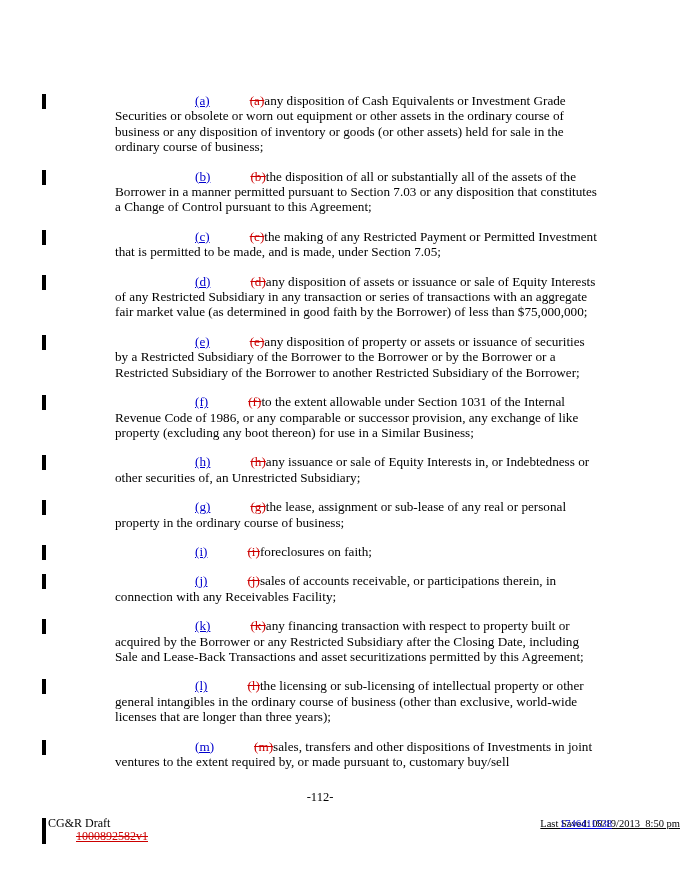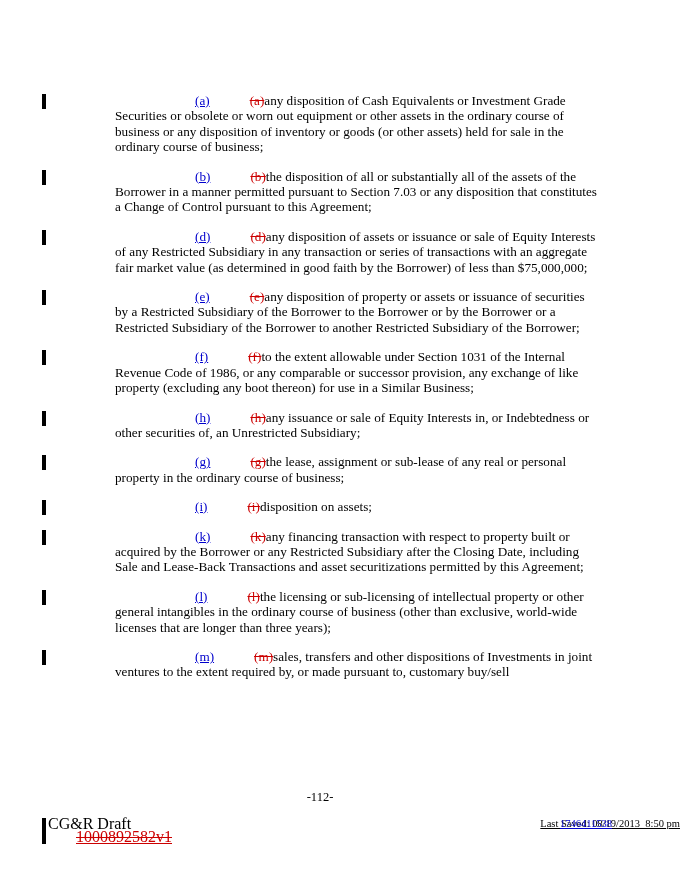--- a/index.html
+++ b/index.html
@@ -66,21 +66,21 @@
     top: 790px;
     left: 0;
     width: 640px;
     text-align: center;
     font-size: 12.5px;
   }
   .footer-left {
     position: absolute;
     top: 817px;
     left: 48px;
-    font-size: 16px;
+    font-size: 12px;
     line-height: 13px;
   }
   .footer-left .doc-id-old {
     color: #cc0000;
     text-decoration: line-through underline;
     margin-left: 28px;
   }
   .footer-center {
     position: absolute;
     top: 818px;
@@ -115,20 +115,23 @@
 
   <div class="content">
   <p class="clause">
     <span class="change-bar"></span><span class="letter-new"><span class="glyph">(a)</span></span><span class="letter-old"><span class="glyph">(a)</span></span><span class="clause-text">any disposition of Cash Equivalents or Investment Grade Securities or obsolete or worn out equipment or other assets in the ordinary course of business or any disposition of inventory or goods (or other assets) held for sale in the ordinary course of business;</span>
   </p>
 
   <p class="clause">
     <span class="change-bar"></span><span class="letter-new"><span class="glyph">(b)</span></span><span class="letter-old"><span class="glyph">(b)</span></span><span class="clause-text">the disposition of all or substantially all of the assets of the Borrower in a manner permitted pursuant to Section 7.03 or any disposition that constitutes a Change of Control pursuant to this Agreement;</span>
   </p>
 
+  <p class="clause">
+    <span class="change-bar"></span><span class="letter-new"><span class="glyph">(c)</span></span><span class="letter-old"><span class="glyph">(c)</span></span><span class="clause-text">the making of any Restricted Payment or Permitted Investment that is permitted to be made, and is made, under Section 7.05;</span>
+  </p>
 
   <p class="clause">
     <span class="change-bar"></span><span class="letter-new"><span class="glyph">(d)</span></span><span class="letter-old"><span class="glyph">(d)</span></span><span class="clause-text">any disposition of assets or issuance or sale of Equity Interests of any Restricted Subsidiary in any transaction or series of transactions with an aggregate fair market value (as determined in good faith by the Borrower) of less than $75,000,000;</span>
   </p>
 
   <p class="clause">
     <span class="change-bar"></span><span class="letter-new"><span class="glyph">(e)</span></span><span class="letter-old"><span class="glyph">(e)</span></span><span class="clause-text">any disposition of property or assets or issuance of securities by a Restricted Subsidiary of the Borrower to the Borrower or by the Borrower or a Restricted Subsidiary of the Borrower to another Restricted Subsidiary of the Borrower;</span>
   </p>
 
   <p class="clause">
@@ -137,23 +140,26 @@
 
   <p class="clause">
     <span class="change-bar"></span><span class="letter-new"><span class="glyph">(h)</span></span><span class="letter-old"><span class="glyph">(h)</span></span><span class="clause-text">any issuance or sale of Equity Interests in, or Indebtedness or other securities of, an Unrestricted Subsidiary;</span>
   </p>
 
   <p class="clause">
     <span class="change-bar"></span><span class="letter-new"><span class="glyph">(g)</span></span><span class="letter-old"><span class="glyph">(g)</span></span><span class="clause-text">the lease, assignment or sub-lease of any real or personal property in the ordinary course of business;</span>
   </p>
 
   <p class="clause">
-    <span class="change-bar"></span><span class="letter-new"><span class="glyph">(i)</span></span><span class="letter-old"><span class="glyph">(i)</span></span><span class="clause-text">disposition on assets;</span>
+    <span class="change-bar"></span><span class="letter-new"><span class="glyph">(i)</span></span><span class="letter-old"><span class="glyph">(i)</span></span><span class="clause-text">foreclosures on faith;</span>
   </p>
 
+  <p class="clause">
+    <span class="change-bar"></span><span class="letter-new"><span class="glyph">(j)</span></span><span class="letter-old"><span class="glyph">(j)</span></span><span class="clause-text">sales of accounts receivable, or participations therein, in connection with any Receivables Facility;</span>
+  </p>
 
   <p class="clause">
     <span class="change-bar"></span><span class="letter-new"><span class="glyph">(k)</span></span><span class="letter-old"><span class="glyph">(k)</span></span><span class="clause-text">any financing transaction with respect to property built or acquired by the Borrower or any Restricted Subsidiary after the Closing Date, including Sale and Lease-Back Transactions and asset securitizations permitted by this Agreement;</span>
   </p>
 
   <p class="clause">
     <span class="change-bar"></span><span class="letter-new"><span class="glyph">(l)</span></span><span class="letter-old"><span class="glyph">(l)</span></span><span class="clause-text">the licensing or sub-licensing of intellectual property or other general intangibles in the ordinary course of business (other than exclusive, world-wide licenses that are longer than three years);</span>
   </p>
 
   <p class="clause">

